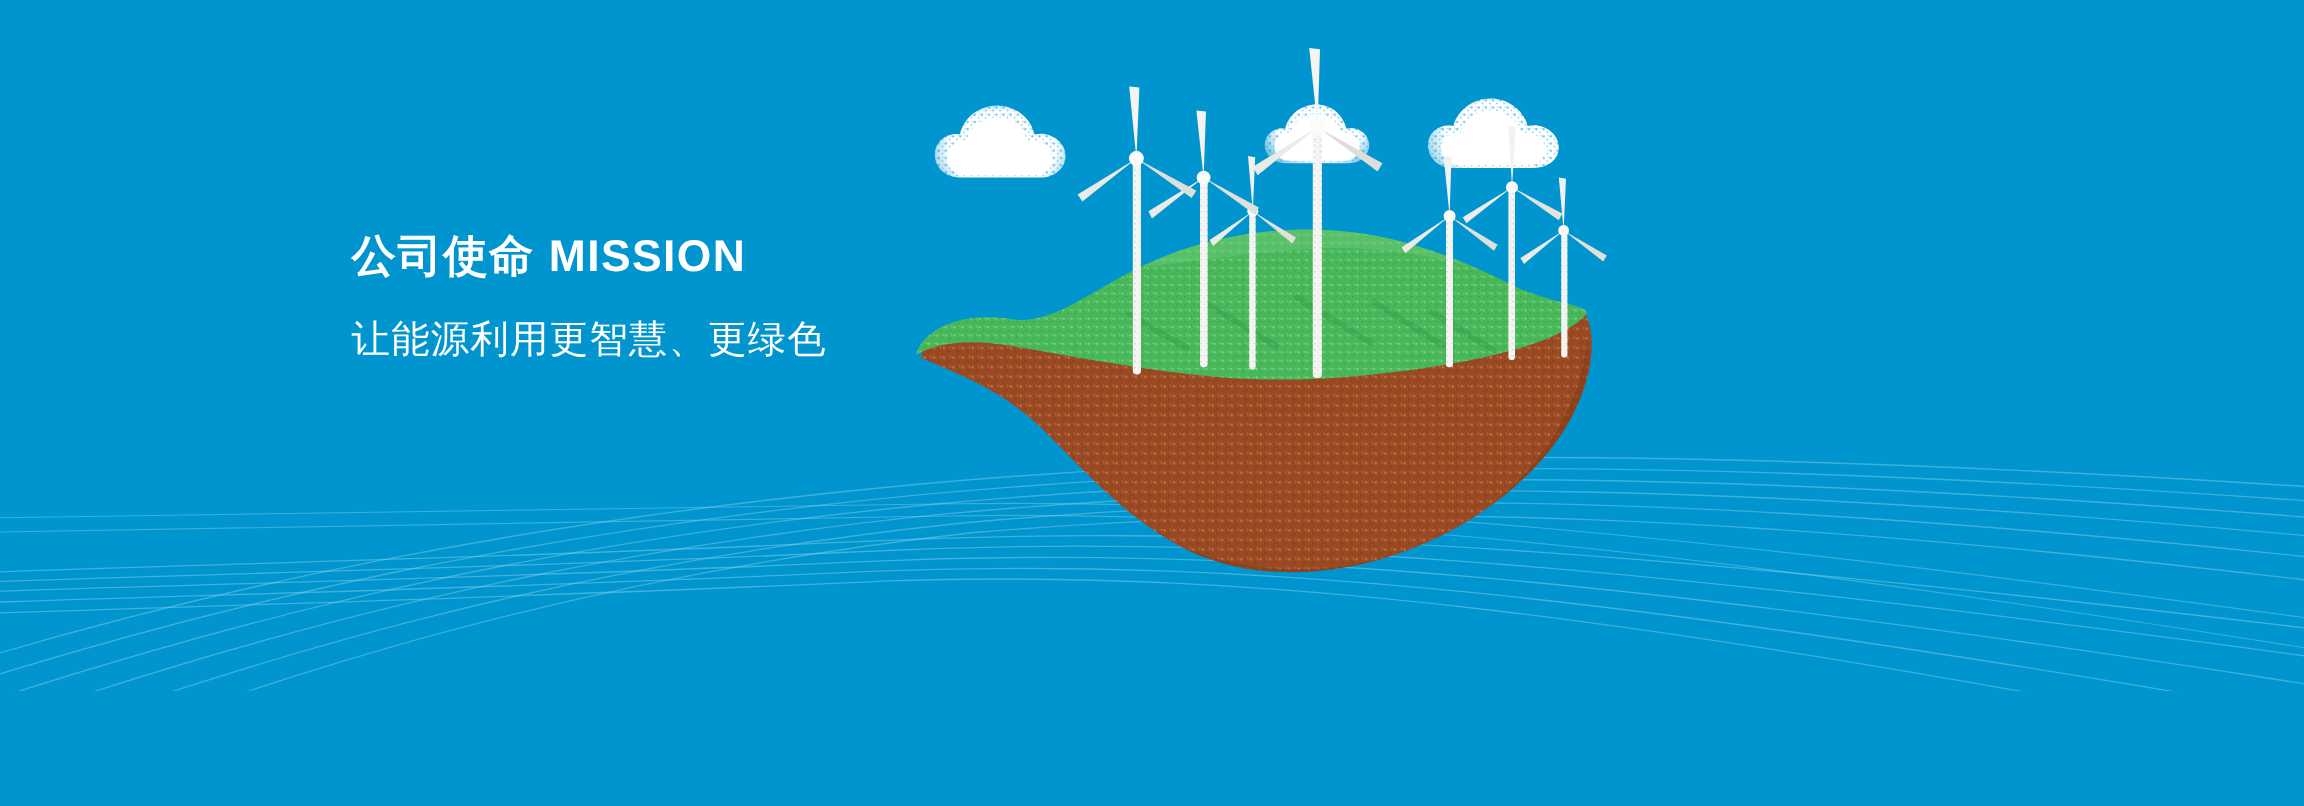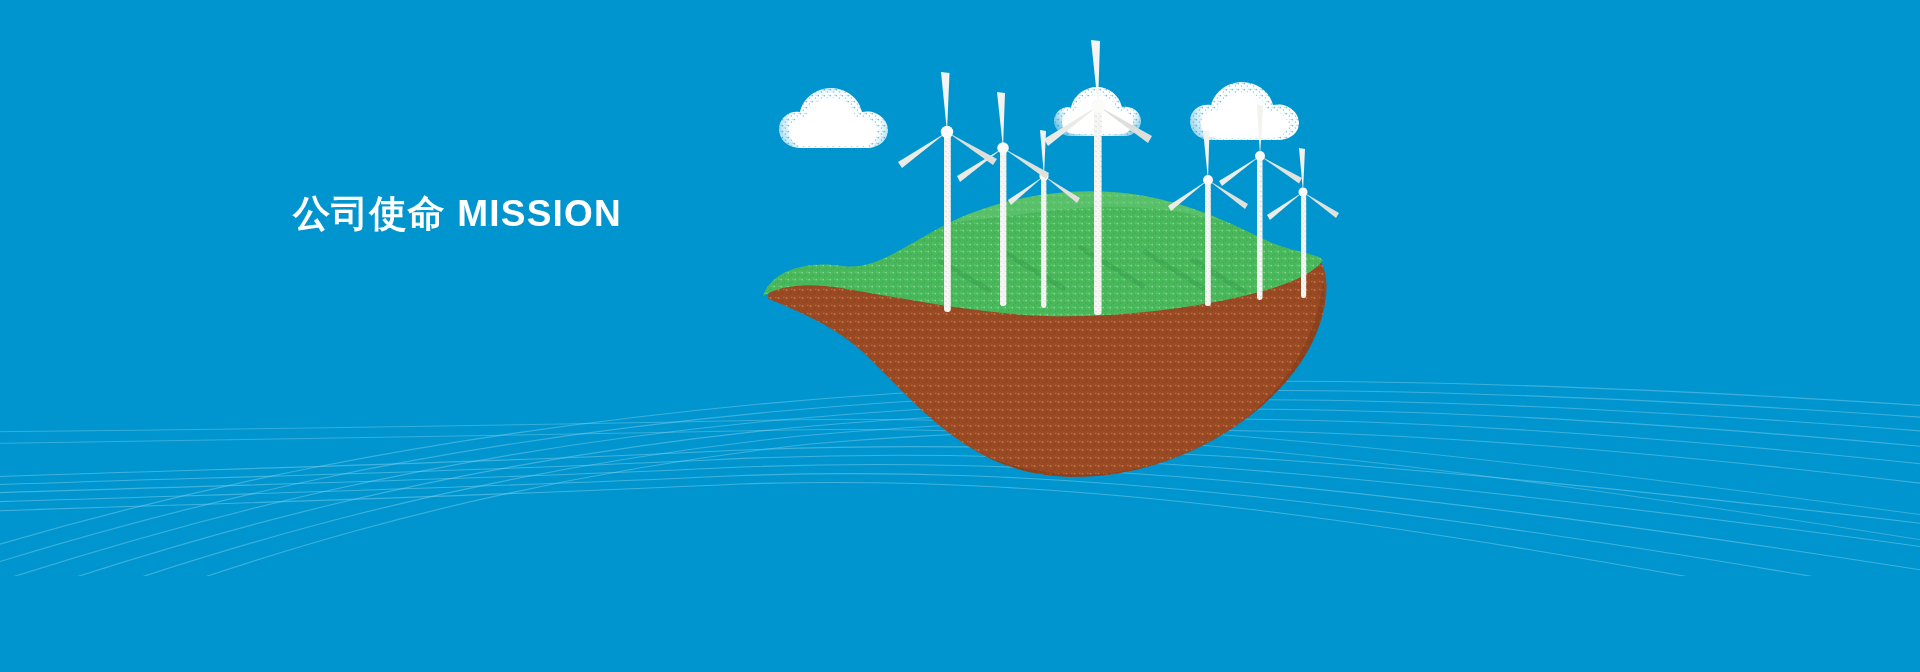--- a/index.html
+++ b/index.html
@@ -59,20 +59,21 @@
       </g>
       <g fill="none" stroke="#8AD4EE" stroke-width="0.95" opacity="0.42">
         <path d="M-40,432 C200,430 470,426 780,420 C1120,414 1460,452 1960,520"></path>
         <path d="M-40,444 C210,440 480,436 790,430 C1130,424 1470,468 1960,546"></path>
       </g>
     </svg>
   </div>
 
   <div id="text-block">
     <div id="title">公司使命 MISSION</div>
+    <div id="subtitle">让能源利用更智慧、更绿色</div>
   </div>
 
   <div id="illustration">
     <svg width="640" height="470" viewBox="0 0 640 470" xmlns="http://www.w3.org/2000/svg">
       <defs>
 
         <pattern id="grassDots" width="7" height="7" patternUnits="userSpaceOnUse">
           <circle cx="1.2" cy="1.6" r="0.85" fill="#9FE0A6" opacity="0.85"></circle>
           <circle cx="4.7" cy="4.2" r="0.7" fill="#2E8F40" opacity="0.6"></circle>
           <circle cx="5.9" cy="1.1" r="0.55" fill="#BDEBC2" opacity="0.65"></circle>

